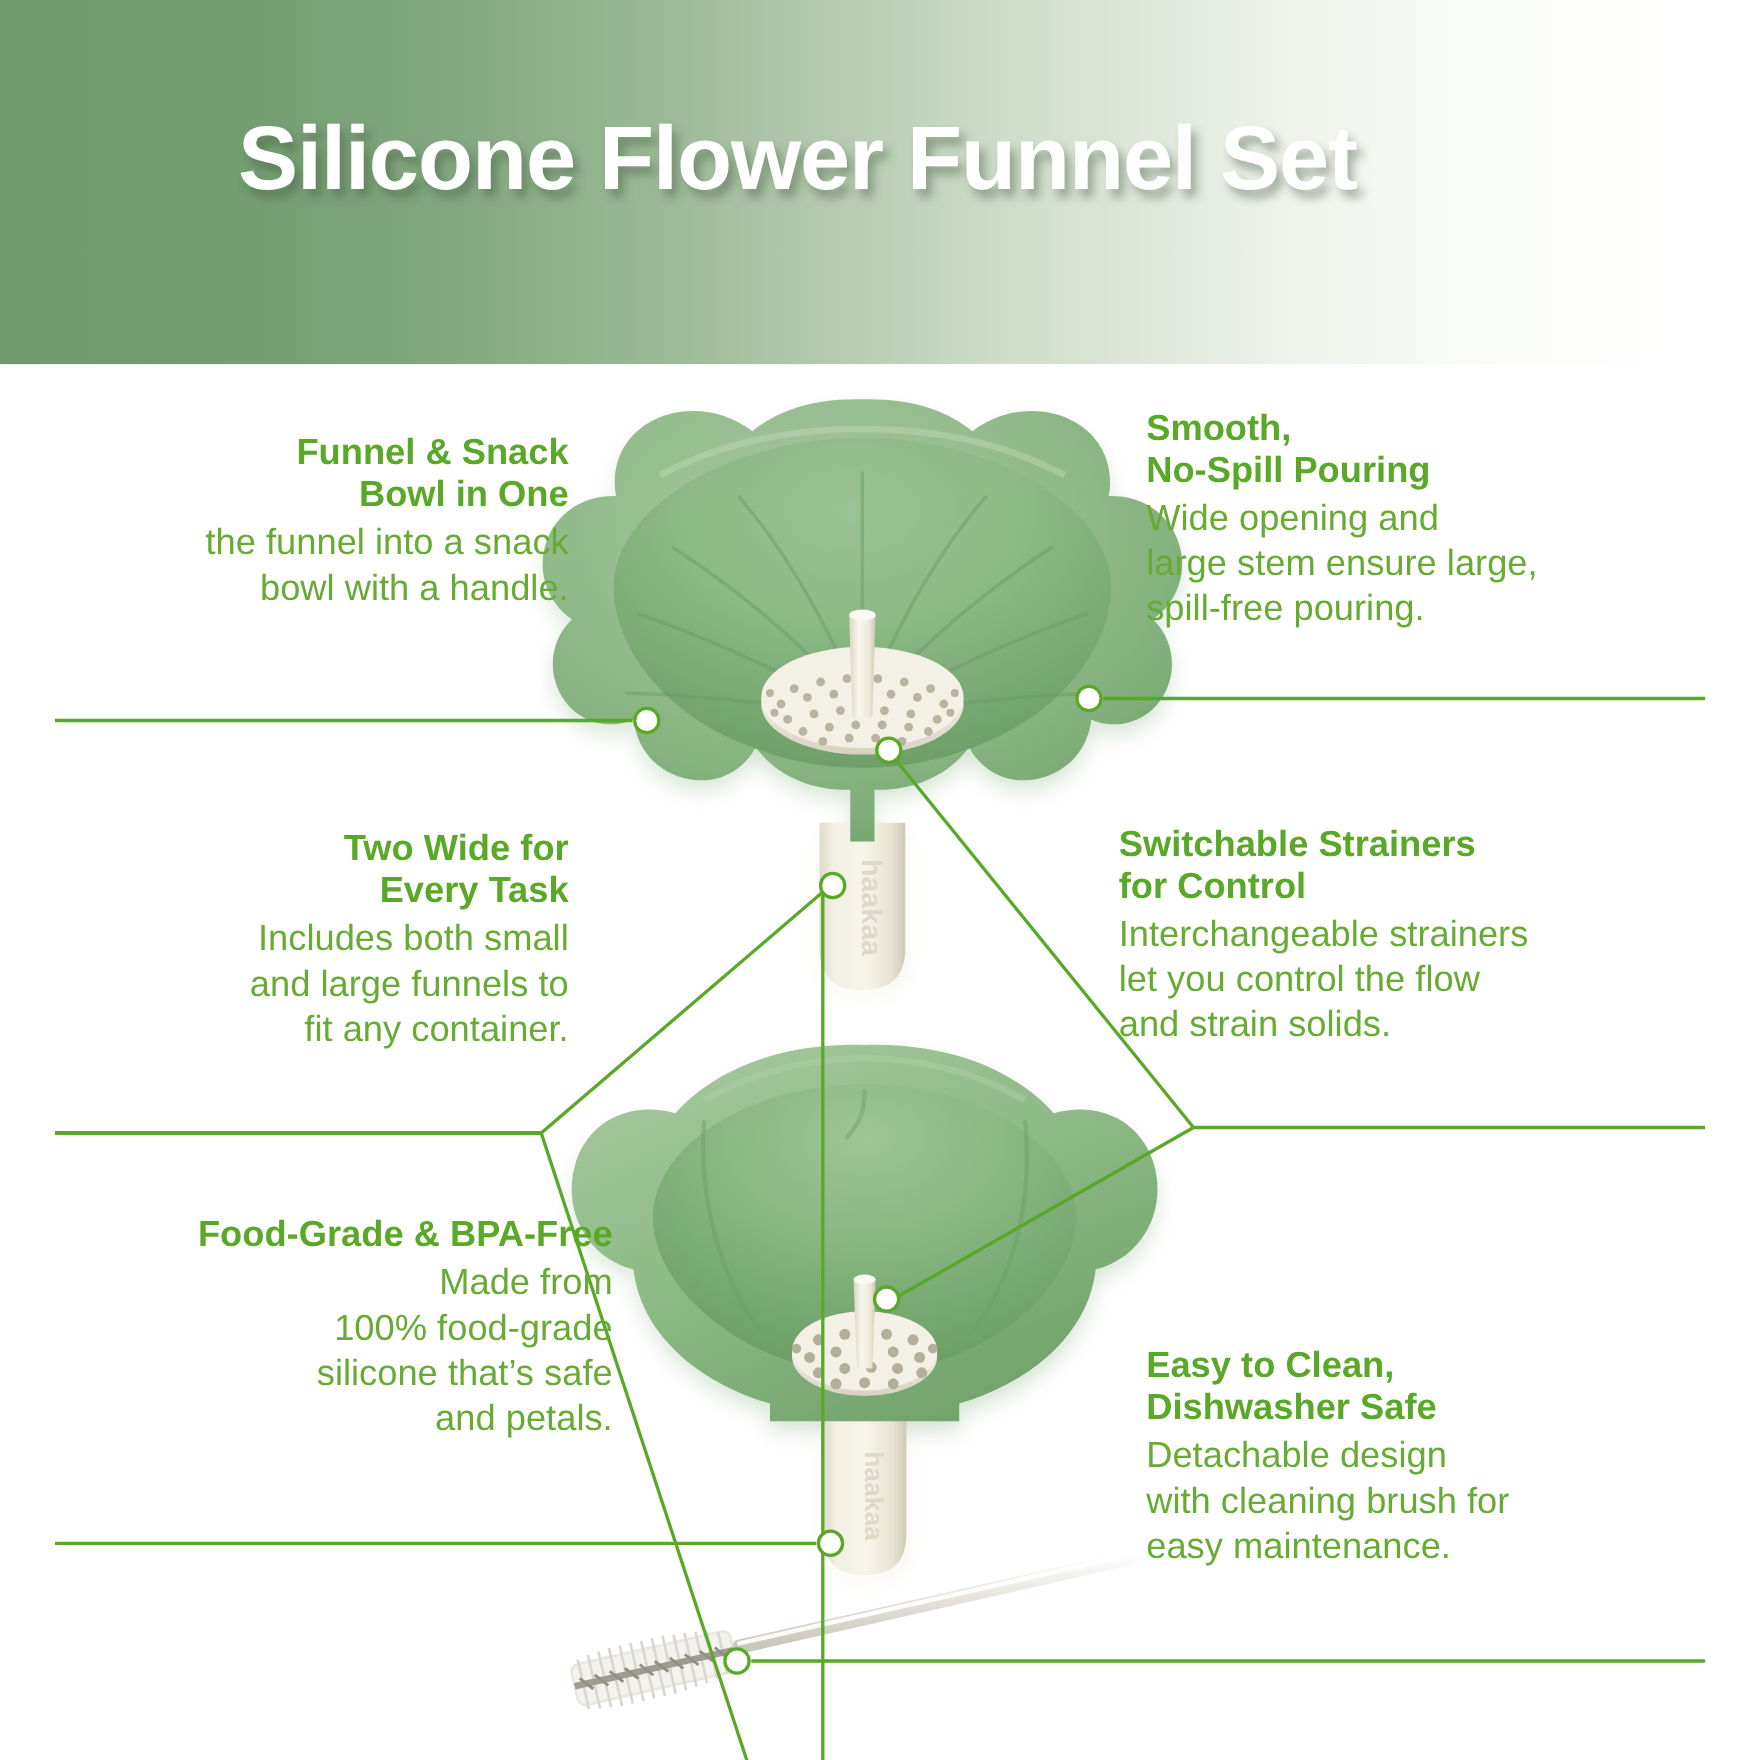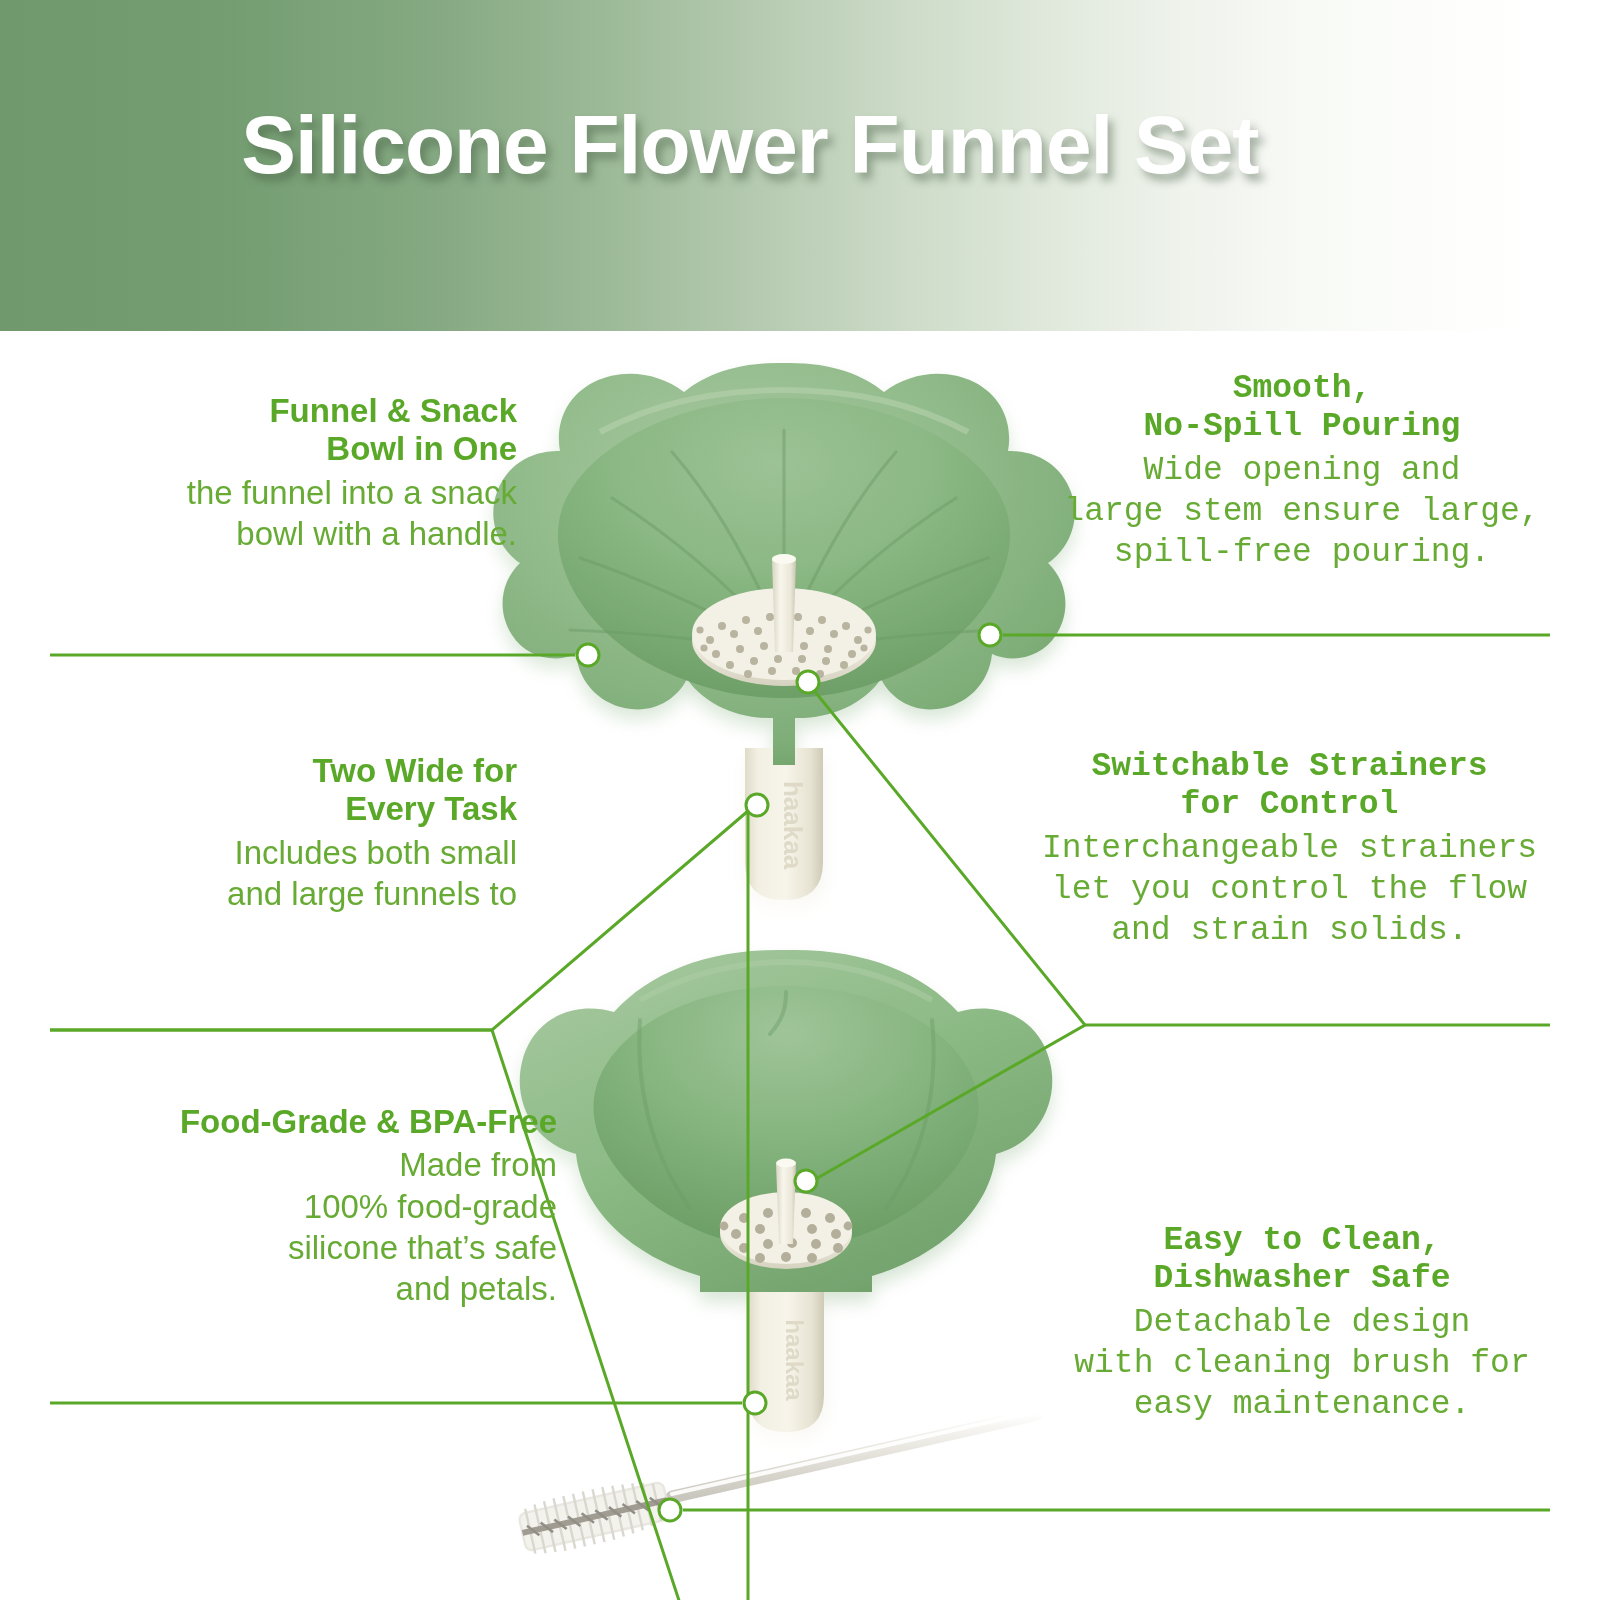--- a/index.html
+++ b/index.html
@@ -19,35 +19,34 @@
       #b7cbb2 48%, #cedcc9 57%, #e1e9dd 66%, #eff3ec 74%,
       #f8faf6 82%, #fdfefc 90%, #ffffff 97%);
   }
   #page-title {
     position:absolute; left:0; top:98px; width:1450px;
     text-align:center;
     font-size:82px; font-weight:bold; color:#ffffff;
     letter-spacing:-1px;
     text-shadow:5px 7px 9px rgba(60,80,58,0.42);
     white-space:nowrap;
-    margin-left:25px;
   }
 
   
   .feature { position:absolute; }
   .feature .f-title {
     font-size:33px; font-weight:bold; color:#5aa828;
     line-height:1.16; margin-bottom:3px;
   }
   .feature .f-body {
     font-size:33px; font-weight:normal; color:#67ab34;
     line-height:1.25;
   }
   .feature.left  { left:57px;  text-align:right;  width:460px; }
-  .feature.right { right:38px; text-align:center; width:520px;font-family:Liberation Mono, monospace; }
+  .feature.right { right:38px; text-align:left; width:520px; }
 
   
   #connectors {
     position:absolute; left:0; top:0; width:1600px; height:1600px;
     pointer-events:none;
   }
 
   
   #product-svg {
     position:absolute; left:0; top:0; width:1600px; height:1600px;
@@ -356,20 +355,21 @@
 </div>
 
 <div class="feature left" style="top:752px">
   <div class="f-title">
     <div>Two Wide for</div>
     <div>Every Task</div>
   </div>
   <div class="f-body">
     <div>Includes both small</div>
     <div>and large funnels to</div>
+    <div>fit any container.</div>
   </div>
 </div>
 
 <div class="feature left" style="top:1103px;width:500px">
   <div class="f-title">
     <div>Food-Grade &amp; BPA-Free</div>
   </div>
   <div class="f-body">
     <div>Made from</div>
     <div>100% food-grade</div>

